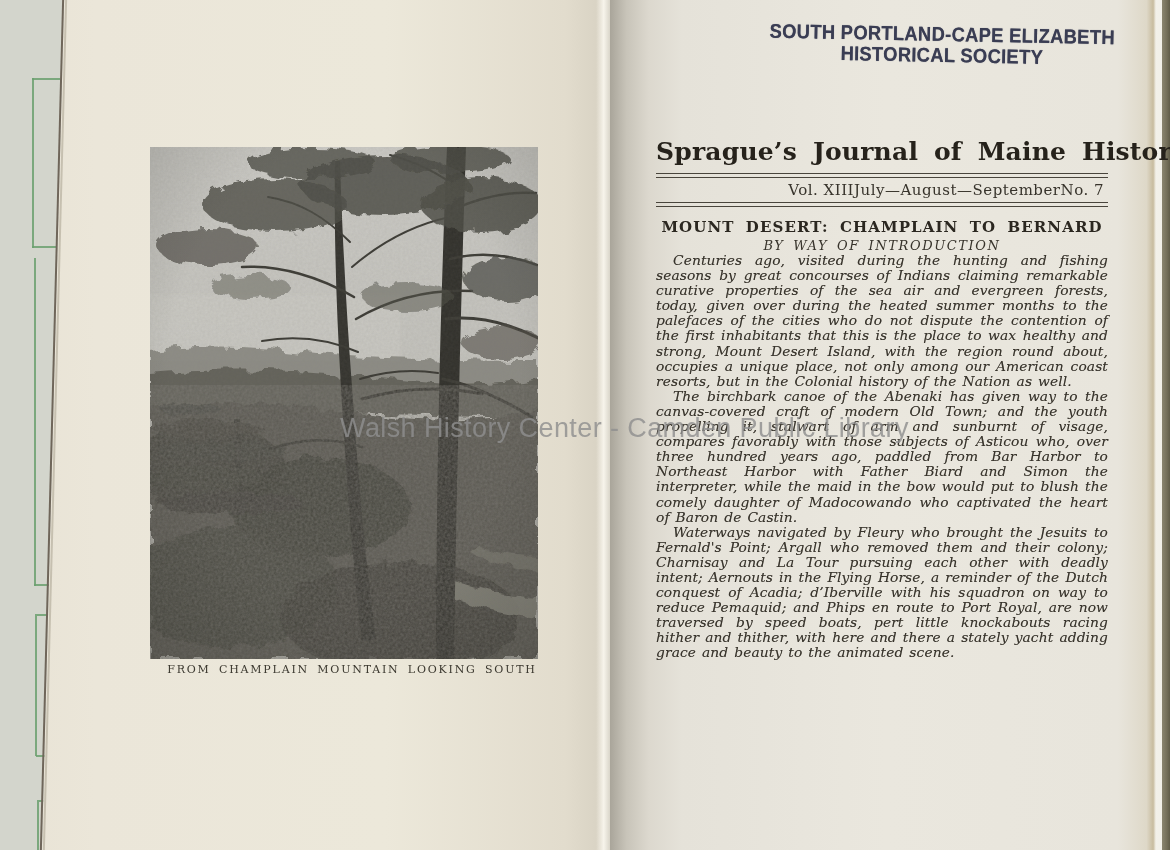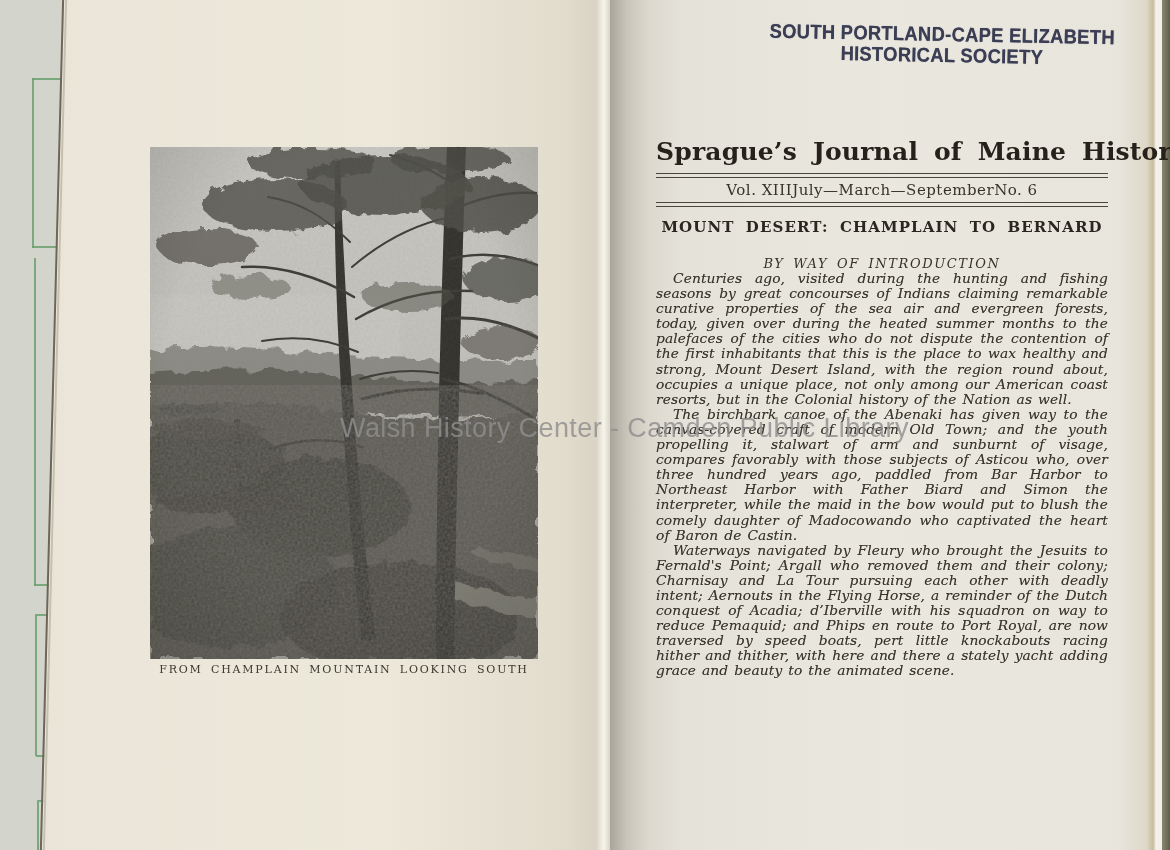--- a/index.html
+++ b/index.html
@@ -35,21 +35,21 @@
   .right-edge-strip{
     position:absolute;left:1162px;top:0;width:8px;height:850px;
     background:linear-gradient(90deg,#8a8570,#746f5a 60%,#605c49);
   }
   
   .photo{
     position:absolute;left:150px;top:147px;width:388px;height:512px;
     box-shadow:inset 0 0 14px rgba(40,40,32,.25);
   }
   .photo-caption{
-    position:absolute;left:148px;top:663px;width:392px;text-align:center;
+    position:absolute;left:156px;top:663px;width:392px;text-align:center;
     font-size:11px;letter-spacing:1.8px;word-spacing:3px;color:#3b382f;
   }
   
   .watermark{
     position:absolute;left:340px;top:413px;z-index:60;white-space:nowrap;
     font-family:"Liberation Sans",sans-serif;font-size:27px;
     color:#8f8f8f;opacity:.82;letter-spacing:.4px;
   }
   
   .stamp{
@@ -60,29 +60,29 @@
     letter-spacing:.3px;text-shadow:0 0 .7px rgba(58,61,83,.8);
   }
   
   .masthead{position:absolute;left:656px;top:137px;width:452px;color:#2a261f;}
   .journal-title{
     text-align:center;font-weight:bold;font-size:25px;letter-spacing:.2px;
     word-spacing:7px;color:#26221b;white-space:nowrap;
   }
   .double-rule{height:3px;border-top:1.6px solid #49453c;border-bottom:1px solid #49453c;margin-top:7px;}
   .vol-row{
-    display:flex;justify-content:center;align-items:baseline;
+    display:flex;justify-content:flex-end;align-items:baseline;
     padding:3px 4px 1px 4px;font-size:15px;color:#37332b;letter-spacing:.5px;
   }
   .article-title{
     margin-top:11px;text-align:center;font-weight:bold;font-size:15px;
     letter-spacing:1.1px;word-spacing:5px;color:#2b2720;
   }
   .article-subtitle{
-    margin-top:20px;text-align:center;font-style:italic;font-size:13px;
+    margin-top:2px;text-align:center;font-style:italic;font-size:13px;
     letter-spacing:1.6px;word-spacing:3px;color:#37332b;
   }
   .body-text{
     font-style:italic;font-size:13.8px;line-height:15.1px;
     text-align:justify;color:#38342c;letter-spacing:.1px;word-spacing:1.5px;
     text-shadow:0 0 .4px rgba(56,52,44,.45);
   }
   .body-text p{margin:0;text-indent:17px;}
 </style>
 </head>
@@ -201,22 +201,22 @@
   <div class="stamp">
     <div>SOUTH PORTLAND-CAPE ELIZABETH</div>
     <div>HISTORICAL SOCIETY</div>
   </div>
 
   <div class="masthead">
     <div class="journal-title">Sprague’s Journal of Maine History</div>
     <div class="double-rule"></div>
     <div class="vol-row">
       <span>Vol. XIII</span>
-      <span>July—March—September</span>
-      <span>No. 6</span>
+      <span>July—August—September</span>
+      <span>No. 7</span>
     </div>
     <div class="double-rule" style="margin-top:2px;"></div>
     <div class="article-title">MOUNT DESERT:  CHAMPLAIN TO BERNARD</div>
     <div class="article-subtitle">BY WAY OF INTRODUCTION</div>
     <div class="body-text">
       <p>Centuries ago, visited during the hunting and fishing seasons by great concourses of Indians claiming remarkable curative properties of the sea air and evergreen forests, today, given over during the heated summer months to the palefaces of the cities who do not dispute the contention of the first inhabitants that this is the place to wax healthy and strong, Mount Desert Island, with the region round about, occupies a unique place, not only among our American coast resorts, but in the Colonial history of the Nation as well.</p>
       <p>The birchbark canoe of the Abenaki has given way to the canvas-covered craft of modern Old Town; and the youth propelling it, stalwart of arm and sunburnt of visage, compares favorably with those subjects of Asticou who, over three hundred years ago, paddled from Bar Harbor to Northeast Harbor with Father Biard and Simon the interpreter, while the maid in the bow would put to blush the comely daughter of Madocowando who captivated the heart of Baron de Castin.</p>
       <p>Waterways navigated by Fleury who brought the Jesuits to Fernald's Point; Argall who removed them and their colony; Charnisay and La Tour pursuing each other with deadly intent; Aernouts in the Flying Horse, a reminder of the Dutch conquest of Acadia; d’Iberville with his squadron on way to reduce Pemaquid; and Phips en route to Port Royal, are now traversed by speed boats, pert little knockabouts racing hither and thither, with here and there a stately yacht adding grace and beauty to the animated scene.</p>
     </div>
   </div>

